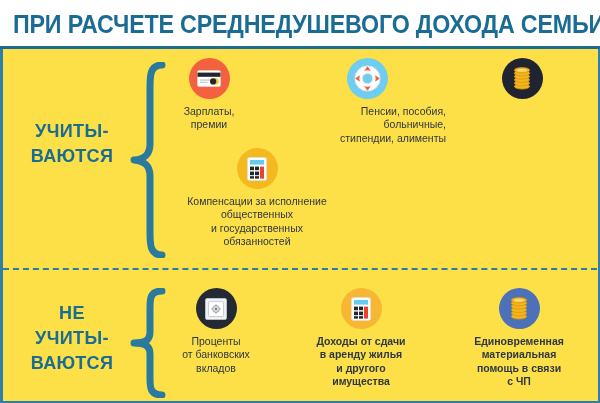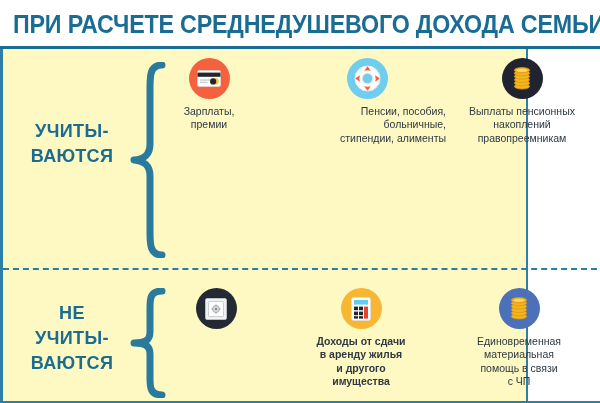--- a/index.html
+++ b/index.html
@@ -7,23 +7,23 @@
   body {
     width: 600px;
     height: 403px;
     overflow: hidden;
     background: #ffffff;
     font-family: "Liberation Sans", "DejaVu Sans", sans-serif;
   }
 
   .infographic {
     position: relative;
-    width: 528px;
+    width: 600px;
     height: 403px;
-    background: #fef9c3;
+    background: #fde047;
   }
 
   
   .title-bar {
     position: absolute;
     left: 0; top: 0;
     width: 600px; height: 48px;
     background: #ffffff;
     display: flex;
     align-items: center;
@@ -123,21 +123,21 @@
   
   #item-salary   { left: 148px; top: 58px;  width: 122px; }
   #item-pension  { left: 288px; top: 58px;  width: 158px; text-align: right; }
   #item-payouts  { left: 448px; top: 58px;  width: 148px; }
   
   #item-compduty { left: 158px; top: 148px; width: 198px; }
   #item-military { left: 362px; top: 148px; width: 232px; }
   
   #item-deposits { left: 152px; top: 288px; width: 128px; }
   #item-rental   { left: 292px; top: 288px; width: 138px; font-weight: bold; }
-  #item-aid      { left: 444px; top: 288px; width: 150px; }
+  #item-aid      { left: 444px; top: 288px; width: 150px; font-weight: bold; }
 
   svg { display: block; }
 </style>
 </head>
 <body>
 
 <div class="infographic">
 
   <div class="title-bar">
     <div class="title-text">ПРИ РАСЧЕТЕ СРЕДНЕДУШЕВОГО ДОХОДА СЕМЬИ</div>
@@ -197,25 +197,43 @@
           <ellipse cx="10" cy="19.4" rx="7.6" ry="2.7"></ellipse>
           <ellipse cx="10" cy="16.1" rx="7.6" ry="2.7"></ellipse>
           <ellipse cx="10" cy="12.8" rx="7.6" ry="2.7"></ellipse>
           <ellipse cx="10" cy="9.5" rx="7.6" ry="2.7"></ellipse>
           <ellipse cx="10" cy="6.2" rx="7.6" ry="2.7"></ellipse>
           <ellipse cx="10" cy="3.2" rx="7.6" ry="2.7"></ellipse>
         </g>
         <ellipse cx="10" cy="3.2" rx="5.1" ry="1.5" fill="#fbd971"></ellipse>
       </svg>
     </div>
-    <div class="item-label">Выплаты пенсионных
-накоплений
-правопреемникам</div>
-  </div>
-
+  </div>
+
+  <div class="item" id="item-compduty">
+    <div class="icon-circle" style="background:#f4b91e">
+      <svg width="20" height="24" viewBox="0 0 20 24">
+        <rect x="0.5" y="0.5" width="19" height="23" rx="2" fill="#ffffff" stroke="#dcdcdc" stroke-width="0.7"></rect>
+        <rect x="3" y="3" width="14" height="4.6" fill="#62cdf0"></rect>
+        <g fill="#23262b">
+          <rect x="3" y="9.6" width="4" height="3.6"></rect>
+          <rect x="8" y="9.6" width="4" height="3.6"></rect>
+          <rect x="3" y="14.6" width="4" height="3.6"></rect>
+          <rect x="8" y="14.6" width="4" height="3.6"></rect>
+          <rect x="3" y="19.2" width="4" height="2.4"></rect>
+          <rect x="8" y="19.2" width="4" height="2.4"></rect>
+        </g>
+        <rect x="13" y="9.6" width="4" height="12" fill="#e8412e"></rect>
+      </svg>
+    </div>
+    <div class="item-label">Компенсации за исполнение
+общественных
+и государственных
+обязанностей</div>
+  </div>
 
 
   <div class="sec-label" id="label-notcounted">НЕ
 УЧИТЫ-
 ВАЮТСЯ</div>
 
   <div class="brace" id="brace-notcounted">
     <svg width="40" height="110" viewBox="0 0 40 110">
       <path d="M34 3 C22 3 22 11 22 20 L22 44 C22 53 16 55 6 55 C16 55 22 57 22 66 L22 90 C22 99 22 107 34 107" fill="none" stroke="#2a7a9e" stroke-width="7" stroke-linecap="round" stroke-linejoin="round"></path>
     </svg>
@@ -227,20 +245,23 @@
         <rect x="0.5" y="0.5" width="21" height="21" rx="1.6" fill="#f2f4f6" stroke="#c6cbd1" stroke-width="0.8"></rect>
         <rect x="3.4" y="3.4" width="15.2" height="15.2" rx="1" fill="#ffffff" stroke="#b9bfc6" stroke-width="0.8"></rect>
         <circle cx="11" cy="11" r="3.5" fill="#d8dde2" stroke="#9aa2ab" stroke-width="0.8"></circle>
         <circle cx="11" cy="11" r="1.2" fill="#7f8790"></circle>
         <rect x="10.5" y="6.3" width="1" height="1.8" fill="#9aa2ab"></rect>
         <rect x="10.5" y="13.9" width="1" height="1.8" fill="#9aa2ab"></rect>
         <rect x="6.3" y="10.5" width="1.8" height="1" fill="#9aa2ab"></rect>
         <rect x="13.9" y="10.5" width="1.8" height="1" fill="#9aa2ab"></rect>
       </svg>
     </div>
+    <div class="item-label">Проценты
+от банковских
+вкладов</div>
   </div>
 
   <div class="item" id="item-rental">
     <div class="icon-circle" style="background:#f7b733">
       <svg width="20" height="24" viewBox="0 0 20 24">
         <rect x="0.5" y="0.5" width="19" height="23" rx="2" fill="#ffffff" stroke="#dcdcdc" stroke-width="0.7"></rect>
         <rect x="3" y="3" width="14" height="4.6" fill="#62cdf0"></rect>
         <g fill="#23262b">
           <rect x="3" y="9.6" width="4" height="3.6"></rect>
           <rect x="8" y="9.6" width="4" height="3.6"></rect>

